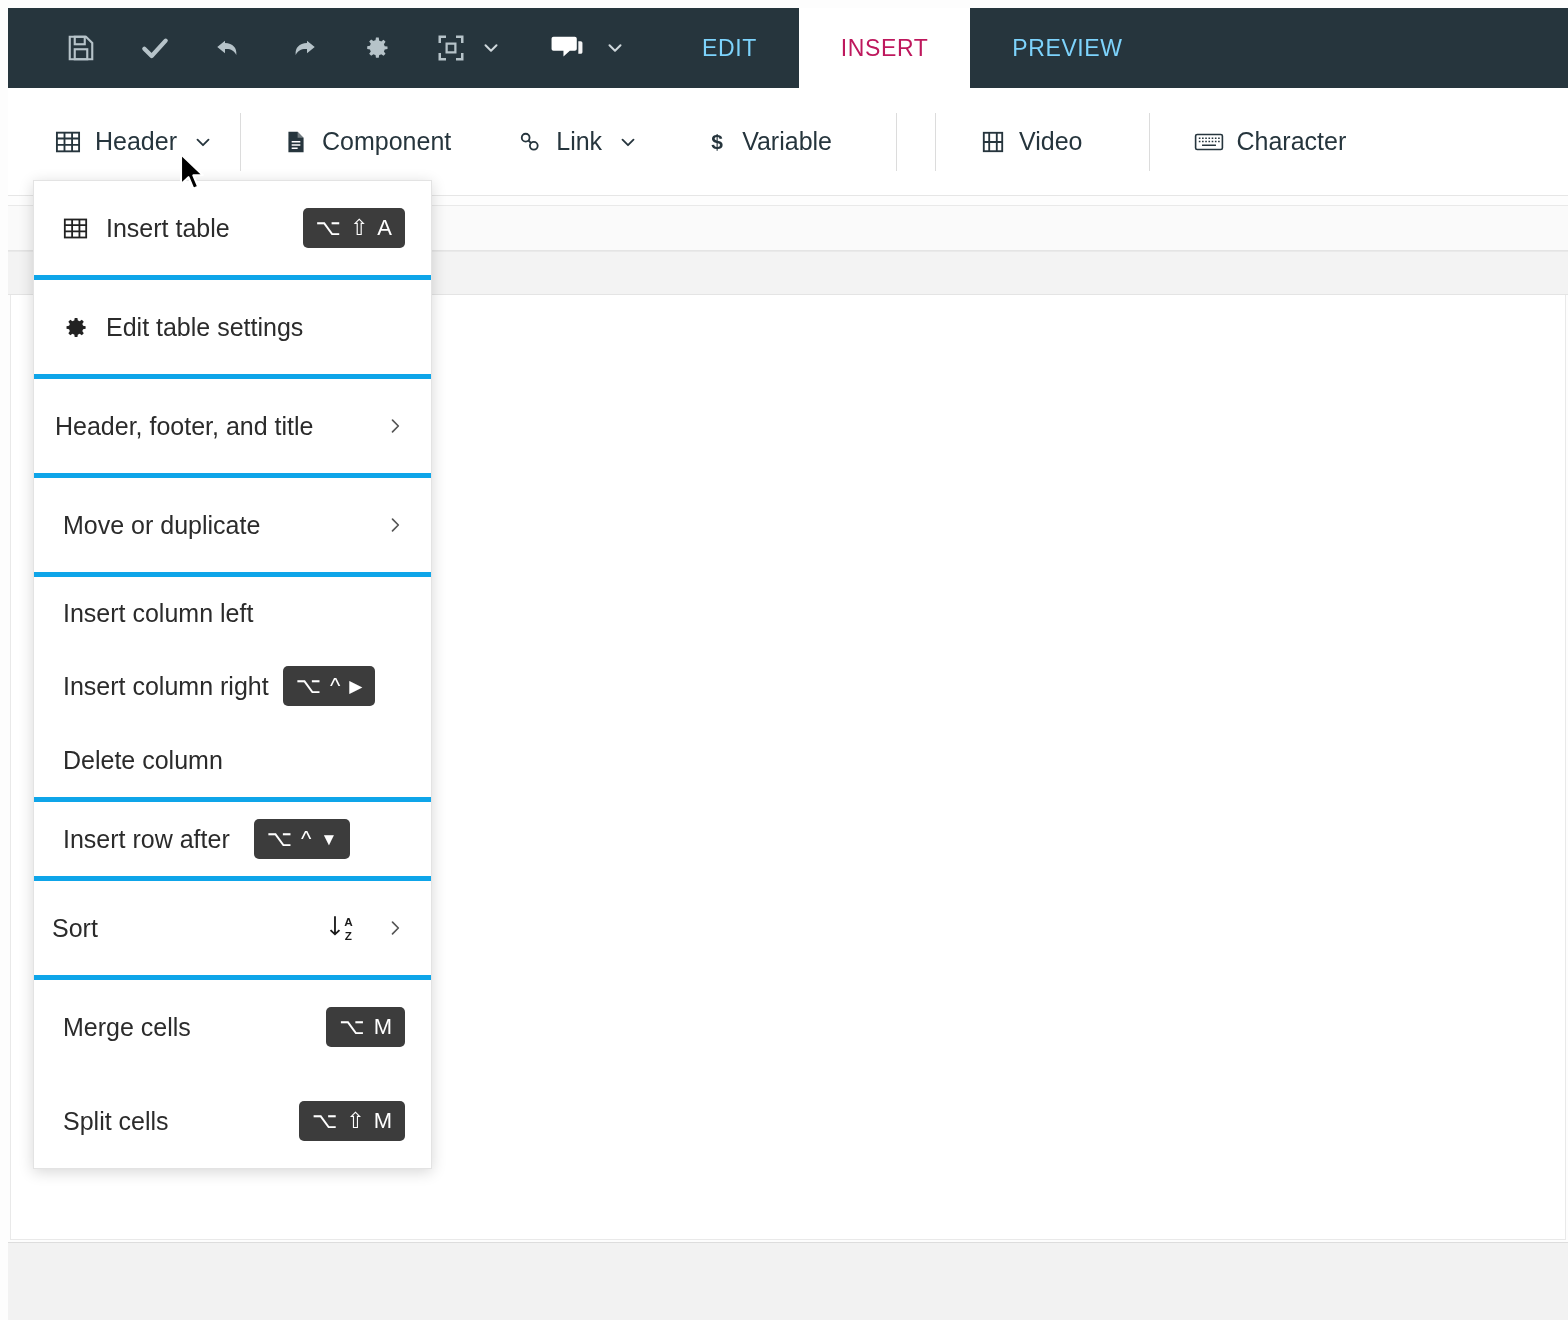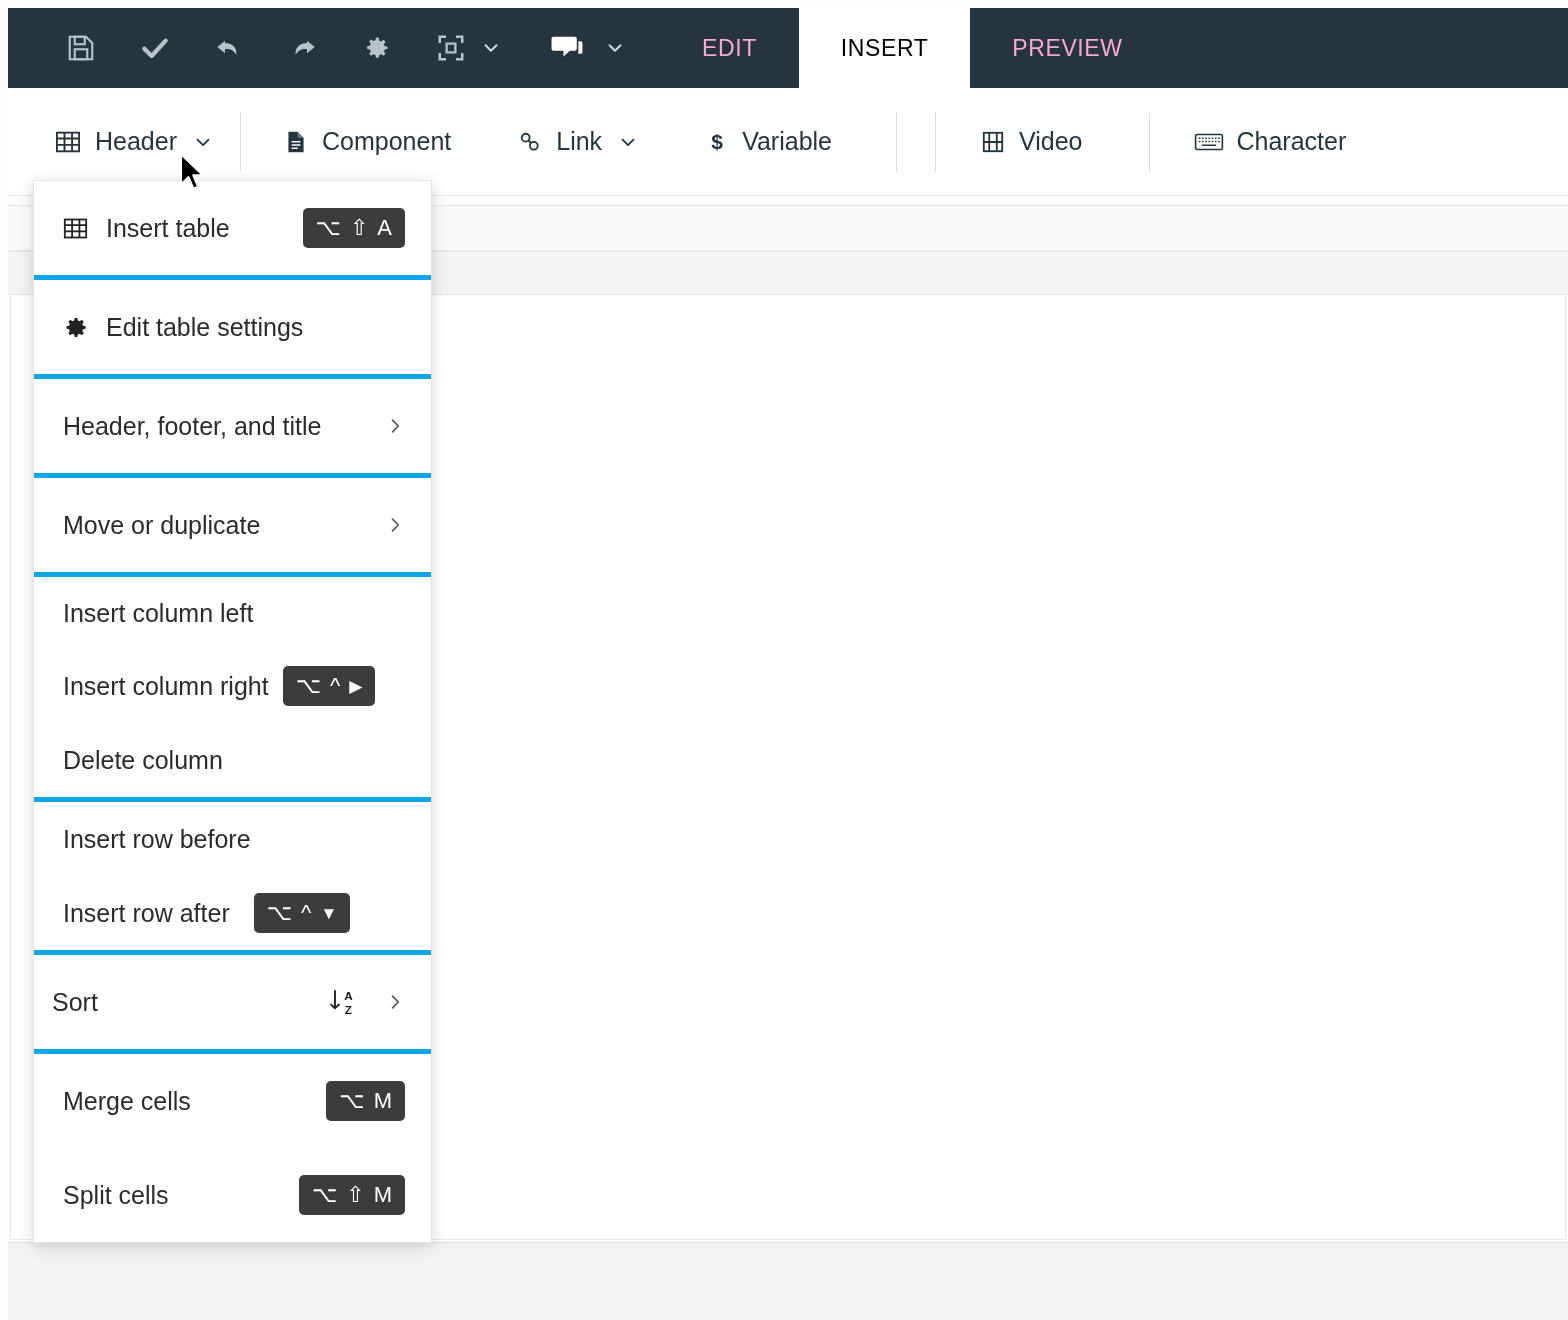--- a/index.html
+++ b/index.html
@@ -48,26 +48,26 @@
   }
   .tabs {
     display: flex; align-items: stretch;
     margin-left: 28px;
   }
   .tab {
     display: flex; align-items: center; justify-content: center;
     padding: 0 42px;
     font-size: 23px;
     letter-spacing: 0.6px;
-    color: #f9a8d4;
+    color: #7dd3fc;
     font-family: "Liberation Sans", sans-serif;
   }
   .tab.active {
     background: #ffffff;
-    color: #000000;
+    color: #be185d;
   }
 
   
   .toolbar {
     position: absolute;
     left: 8px; top: 88px;
     width: 1560px; height: 108px;
     background: #ffffff;
     display: flex;
     align-items: center;
@@ -373,21 +373,21 @@
         <span class="micon">
           <svg width="27" height="27" viewBox="0 0 24 24" fill="currentColor">
             <path d="M12 8.8a3.2 3.2 0 100 6.4 3.2 3.2 0 000-6.4zm9 4.4v-2.4l-2.3-.4a6.6 6.6 0 00-.7-1.6l1.35-1.95-1.7-1.7L15.7 6.5a6.6 6.6 0 00-1.6-.7L13.7 3.5h-2.4l-.4 2.3c-.57.14-1.1.38-1.6.7L7.35 5.15l-1.7 1.7L7 8.8c-.3.5-.55 1.05-.7 1.6l-2.3.4v2.4l2.3.4c.15.57.4 1.1.7 1.6l-1.35 1.95 1.7 1.7L9.3 17.5c.5.3 1.03.55 1.6.7l.4 2.3h2.4l.4-2.3c.57-.15 1.1-.4 1.6-.7l1.95 1.35 1.7-1.7L18 15.2c.3-.5.55-1.03.7-1.6z"></path>
           </svg>
         </span>
         <span class="mlabel">Edit table settings</span>
       </div>
     </div>
 
     <div class="mgroup">
-      <div class="mitem noicon pushright" style="padding-left:29px;">
+      <div class="mitem noicon pushright" style="padding-left:21px;">
         <span class="mlabel">Header, footer, and title</span>
         <span class="spacer"></span>
         <span class="arrowr">
           <svg width="20" height="20" viewBox="0 0 24 24" fill="none" stroke="currentColor" stroke-width="2" stroke-linecap="round" stroke-linejoin="round">
               <path d="M9 5l7 7-7 7"></path>
             </svg>
         </span>
       </div>
     </div>
 
@@ -415,23 +415,20 @@
           <span class="k">^</span>
           <span class="k" style="font-size:17px;">▶</span>
         </span>
       </div>
       <div class="mitem noicon" style="padding-left:29px; height:74px;">
         <span class="mlabel">Delete column</span>
       </div>
     </div>
 
     <div class="mgroup">
-      <div class="mitem noicon" style="padding-left:29px; height:74px;">
-        <span class="mlabel">Insert row before</span>
-      </div>
       <div class="mitem noicon inline-badge" style="padding-left:29px; height:74px;">
         <span class="mlabel">Insert row after</span>
         <span class="spacer" style="width:24px;"></span>
         <span class="kbd">
           <span class="k">⌥</span>
           <span class="k">^</span>
           <span class="k" style="font-size:17px;">▼</span>
         </span>
       </div>
     </div>

